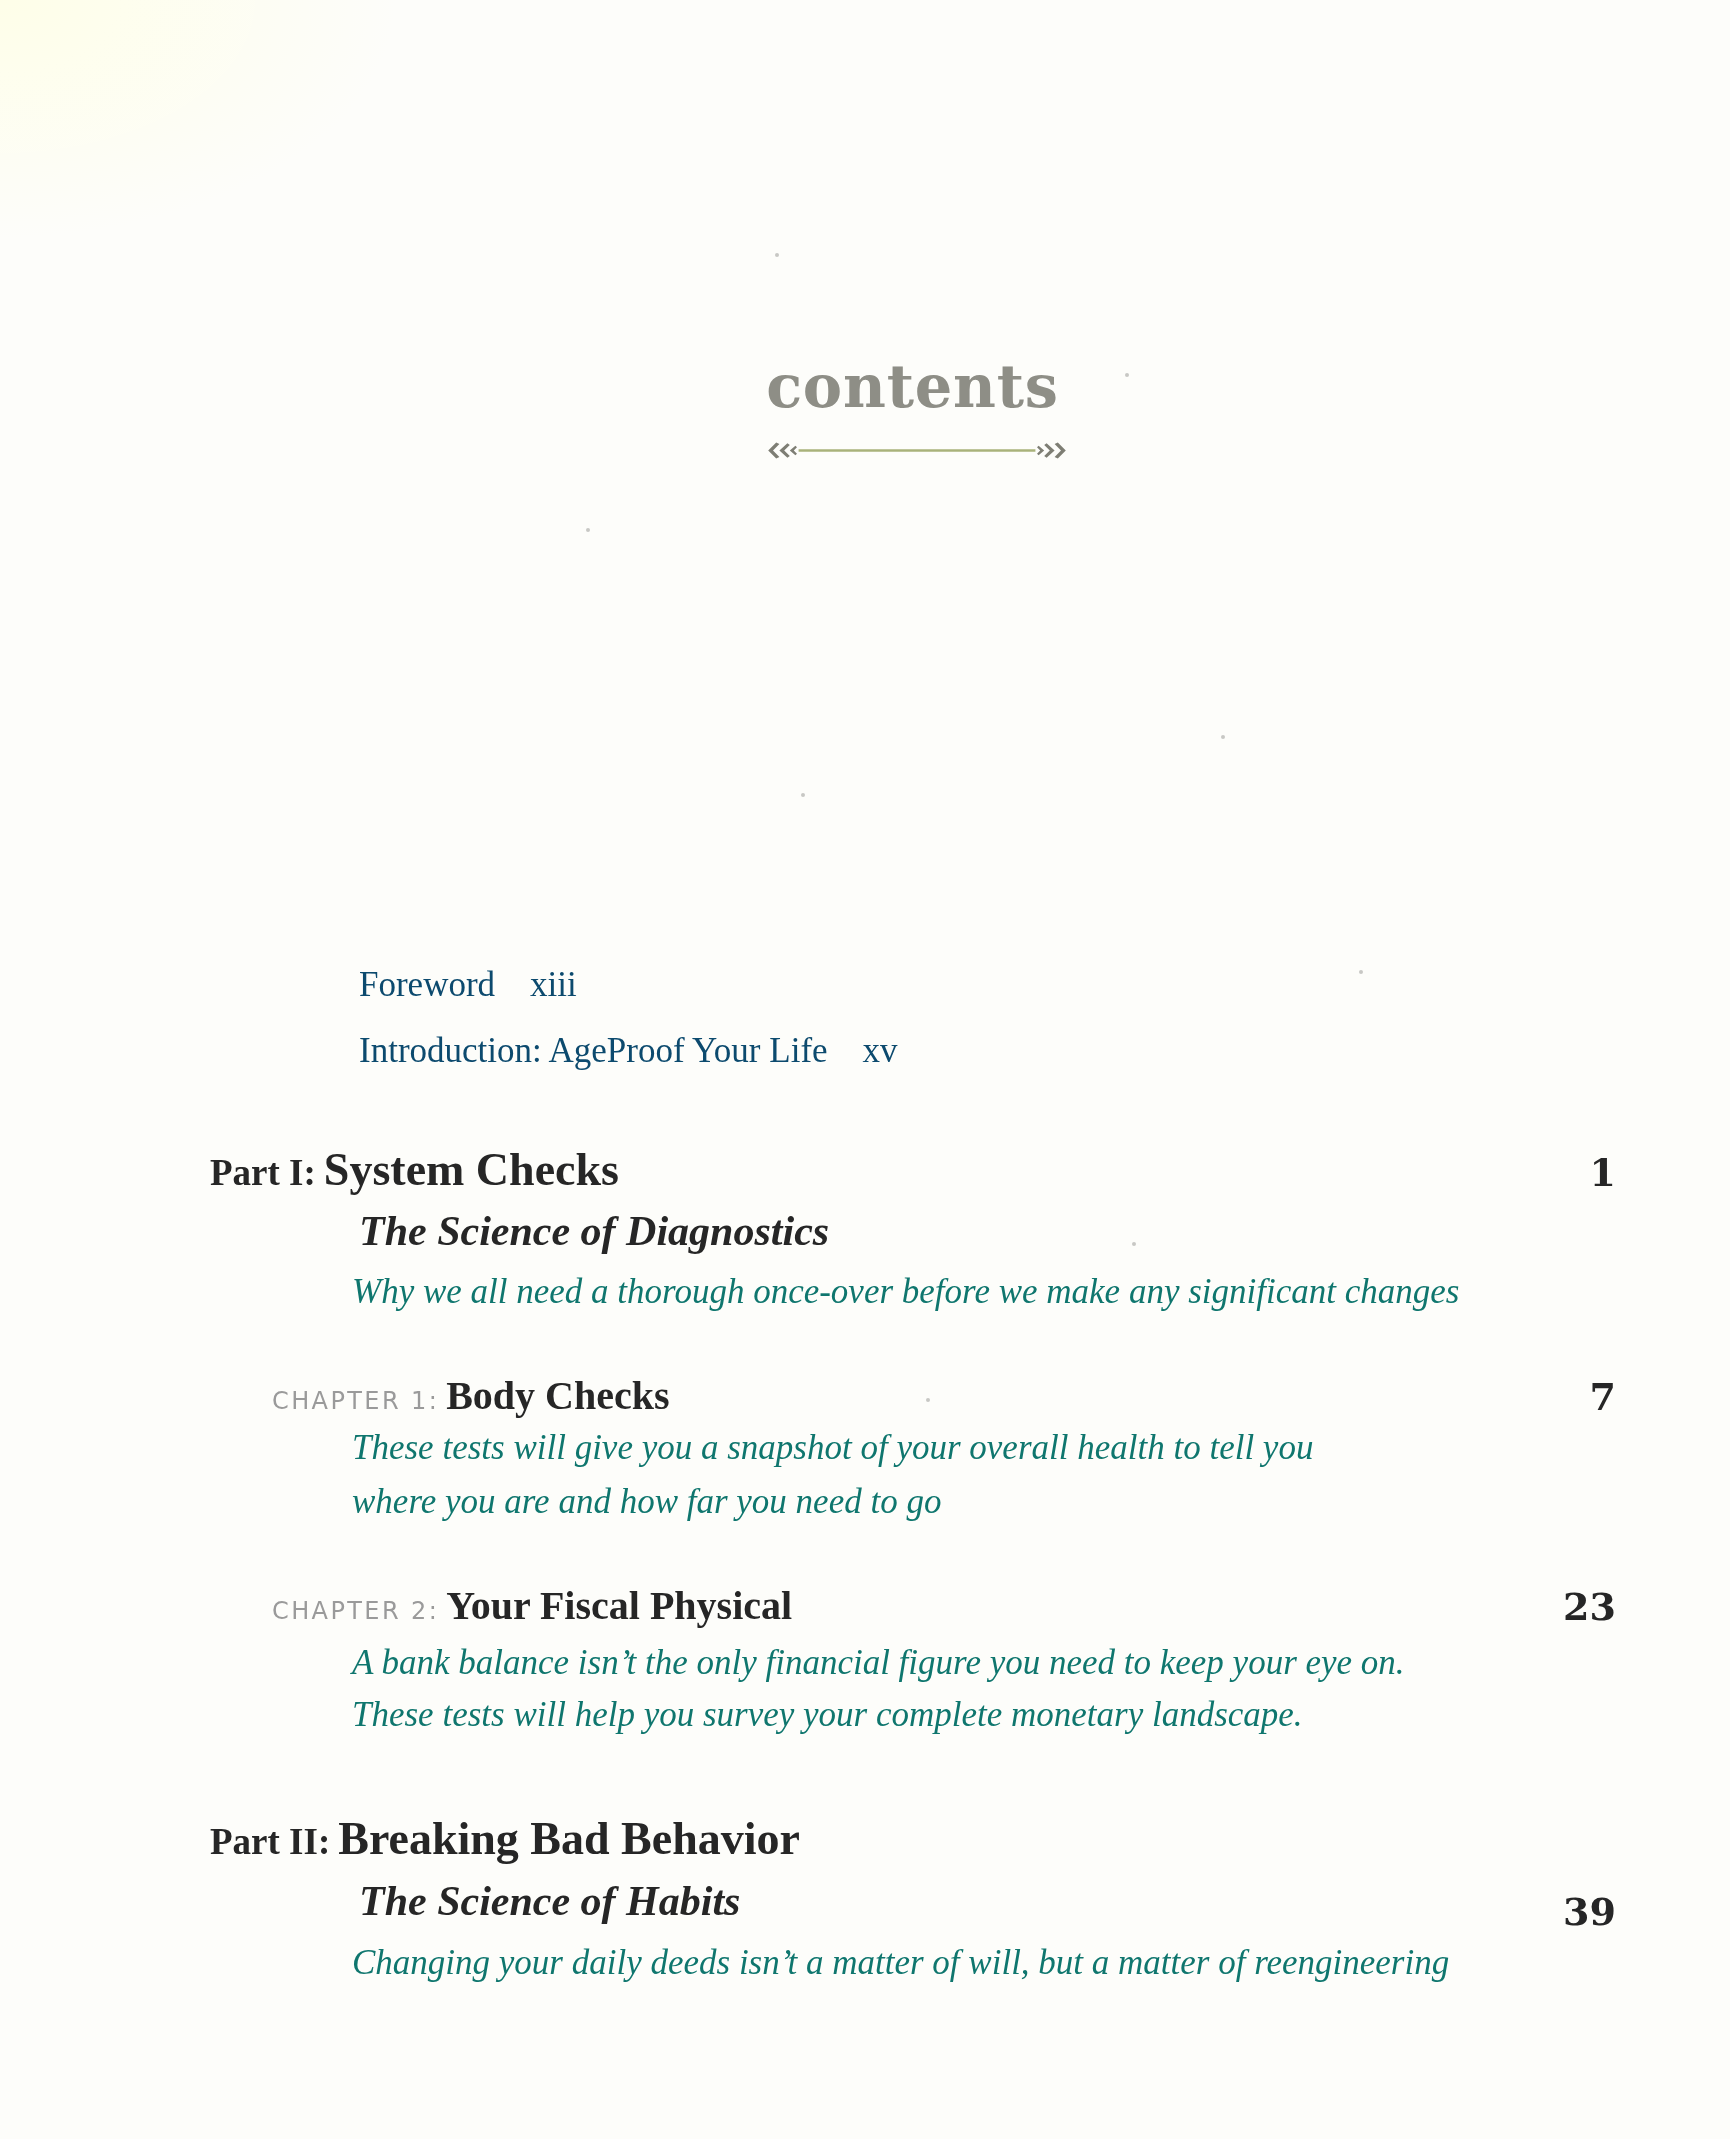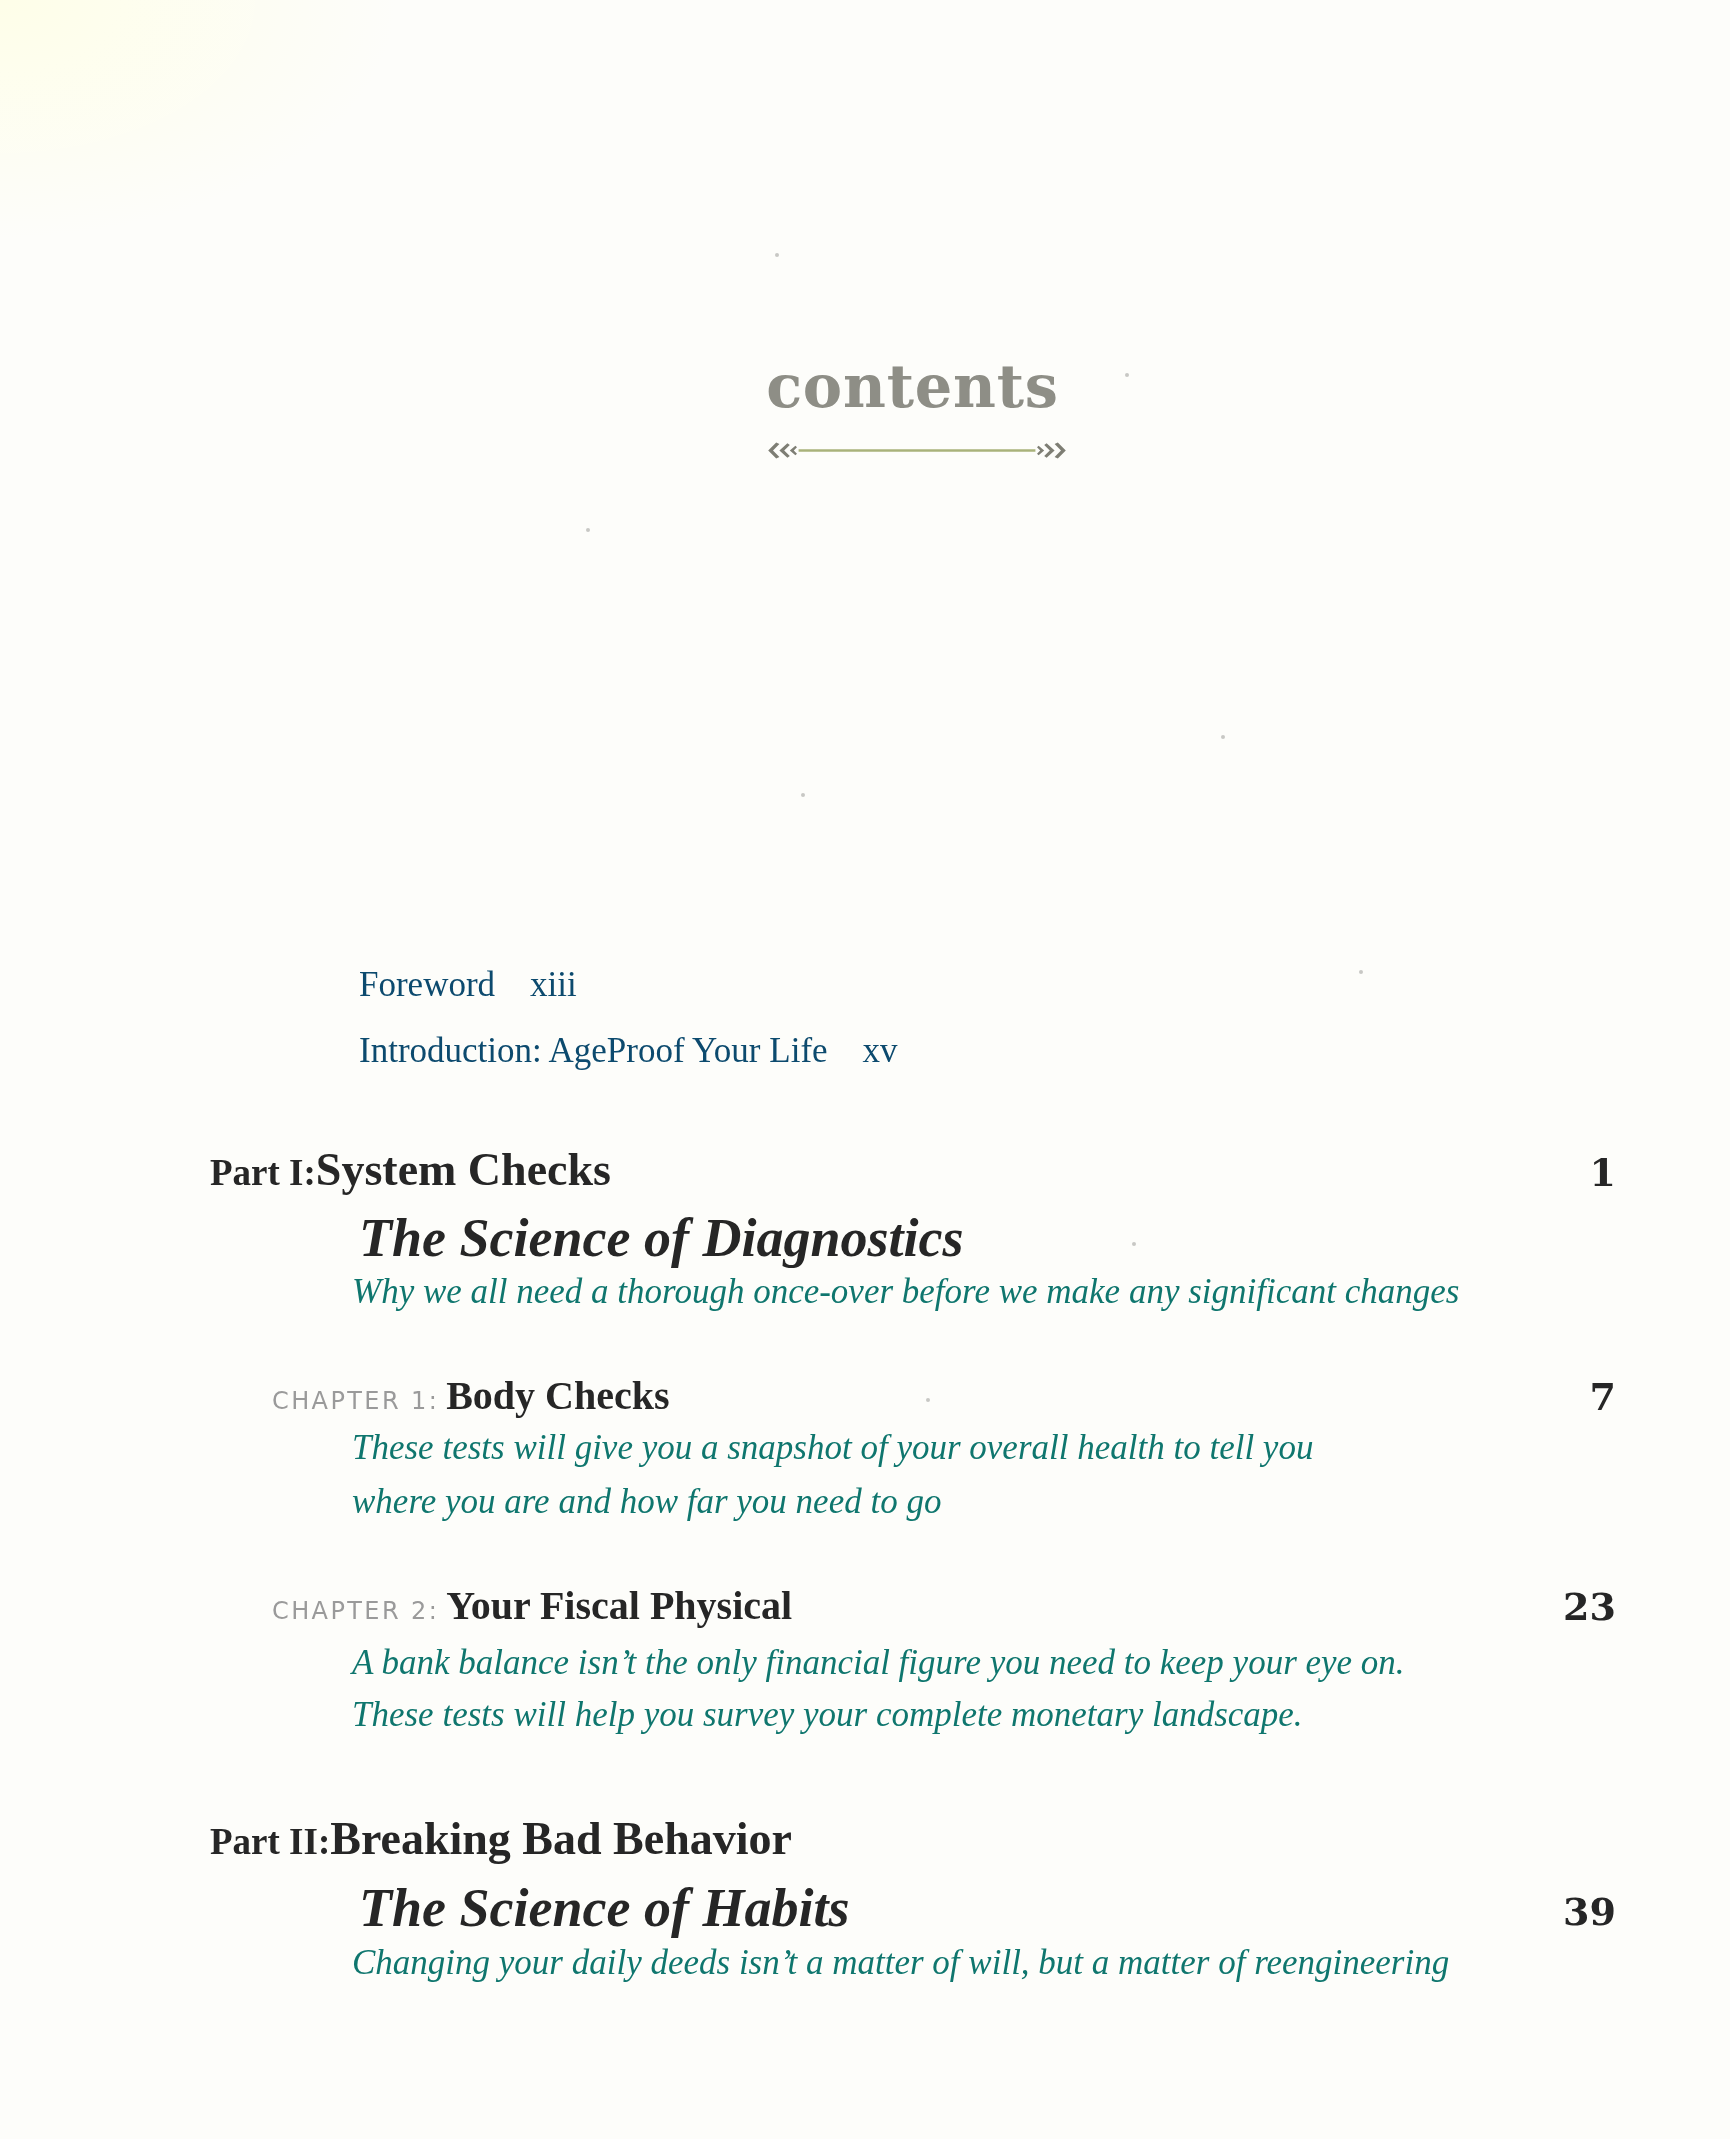--- a/index.html
+++ b/index.html
@@ -43,21 +43,21 @@
     white-space: nowrap;
   }
   .front-item .pg { margin-left: 35px; }
   .entry-head {
     position: absolute;
     white-space: nowrap;
     font-family: "Liberation Serif", serif;
     color: #262626;
   }
   .part-label { font-size: 37px; font-weight: bold; }
-  .part-title { font-size: 46px; font-weight: bold; margin-left: 0; }
+  .part-title { font-size: 46px; font-weight: bold; margin-left: 8px; }
   .chapter-label {
     font-family: "DejaVu Sans", sans-serif;
     font-size: 24px;
     color: #9a9a9a;
     letter-spacing: 2.4px;
     font-weight: normal;
   }
   .chapter-title { font-size: 40px; font-weight: bold; margin-left: 7px; }
   .page-num {
     position: absolute;
@@ -67,21 +67,21 @@
     font-size: 38px;
     color: #262626;
     text-align: right;
   }
   .subtitle {
     position: absolute;
     left: 359px;
     font-family: "Liberation Serif", serif;
     font-style: italic;
     font-weight: bold;
-    font-size: 54px;
+    font-size: 42px;
     color: #262626;
     white-space: nowrap;
   }
   .desc {
     position: absolute;
     left: 352px;
     font-family: "Liberation Serif", serif;
     font-style: italic;
     font-size: 35px;
     color: #0f766e;

